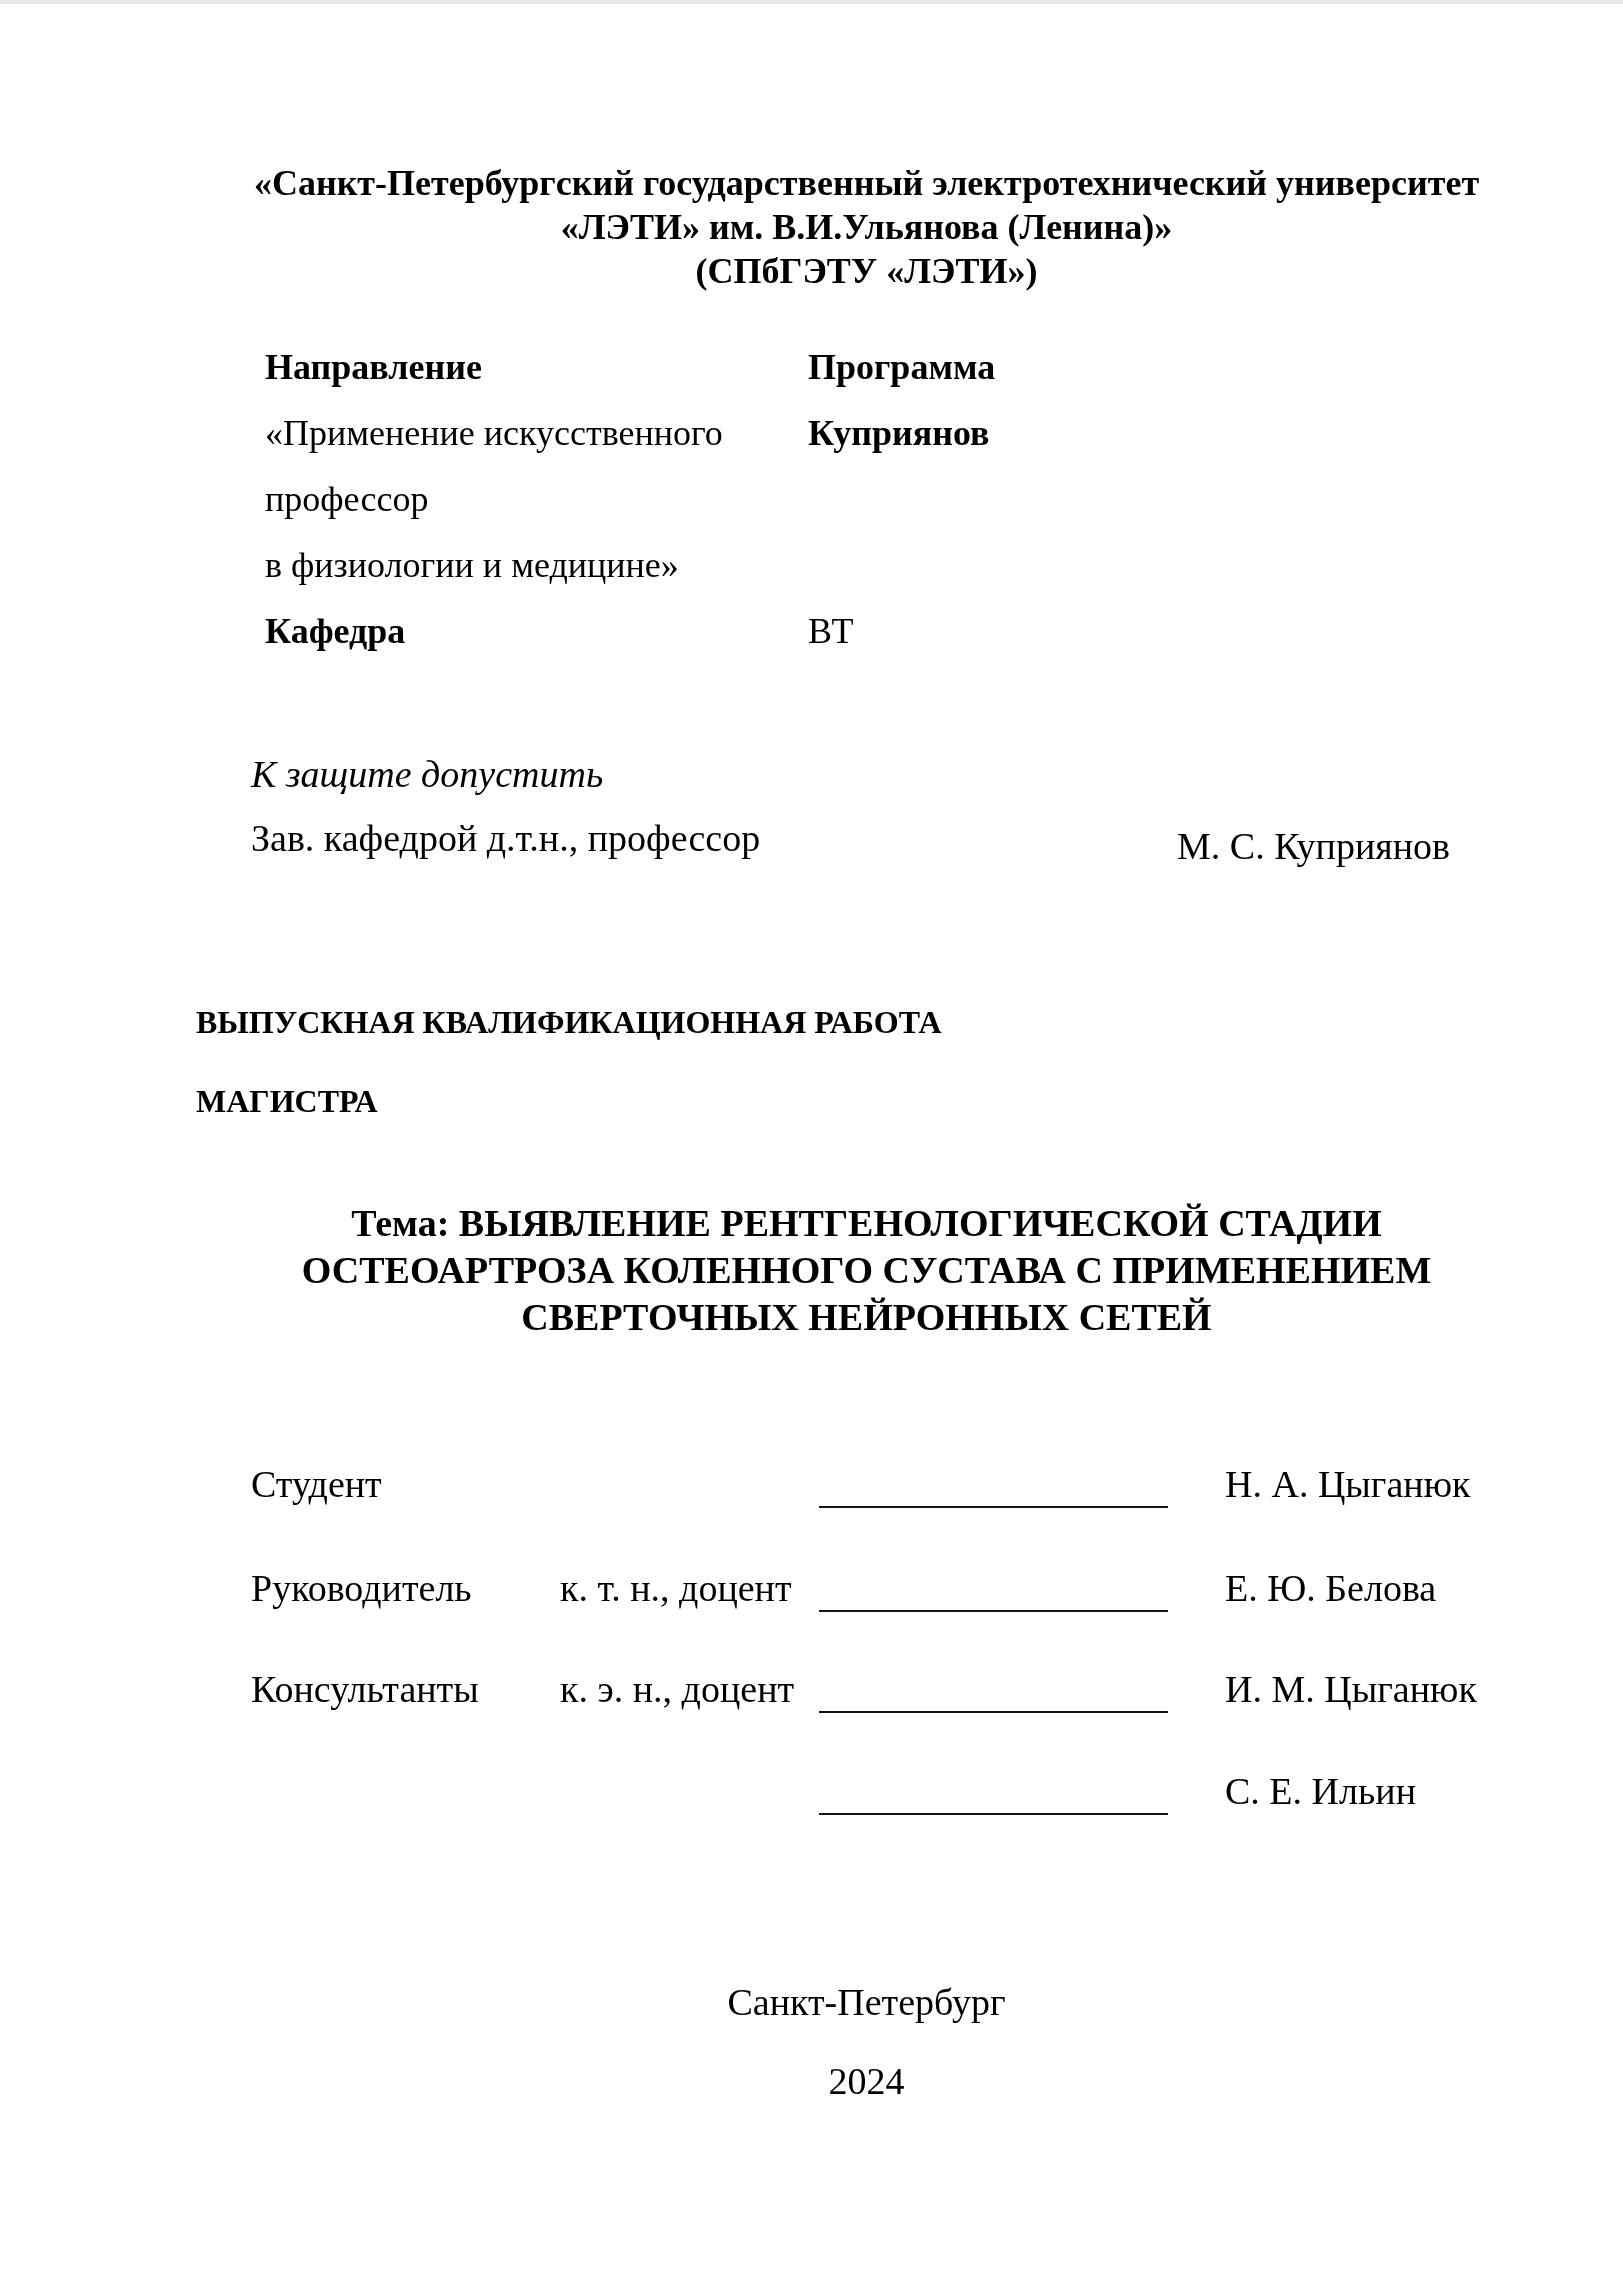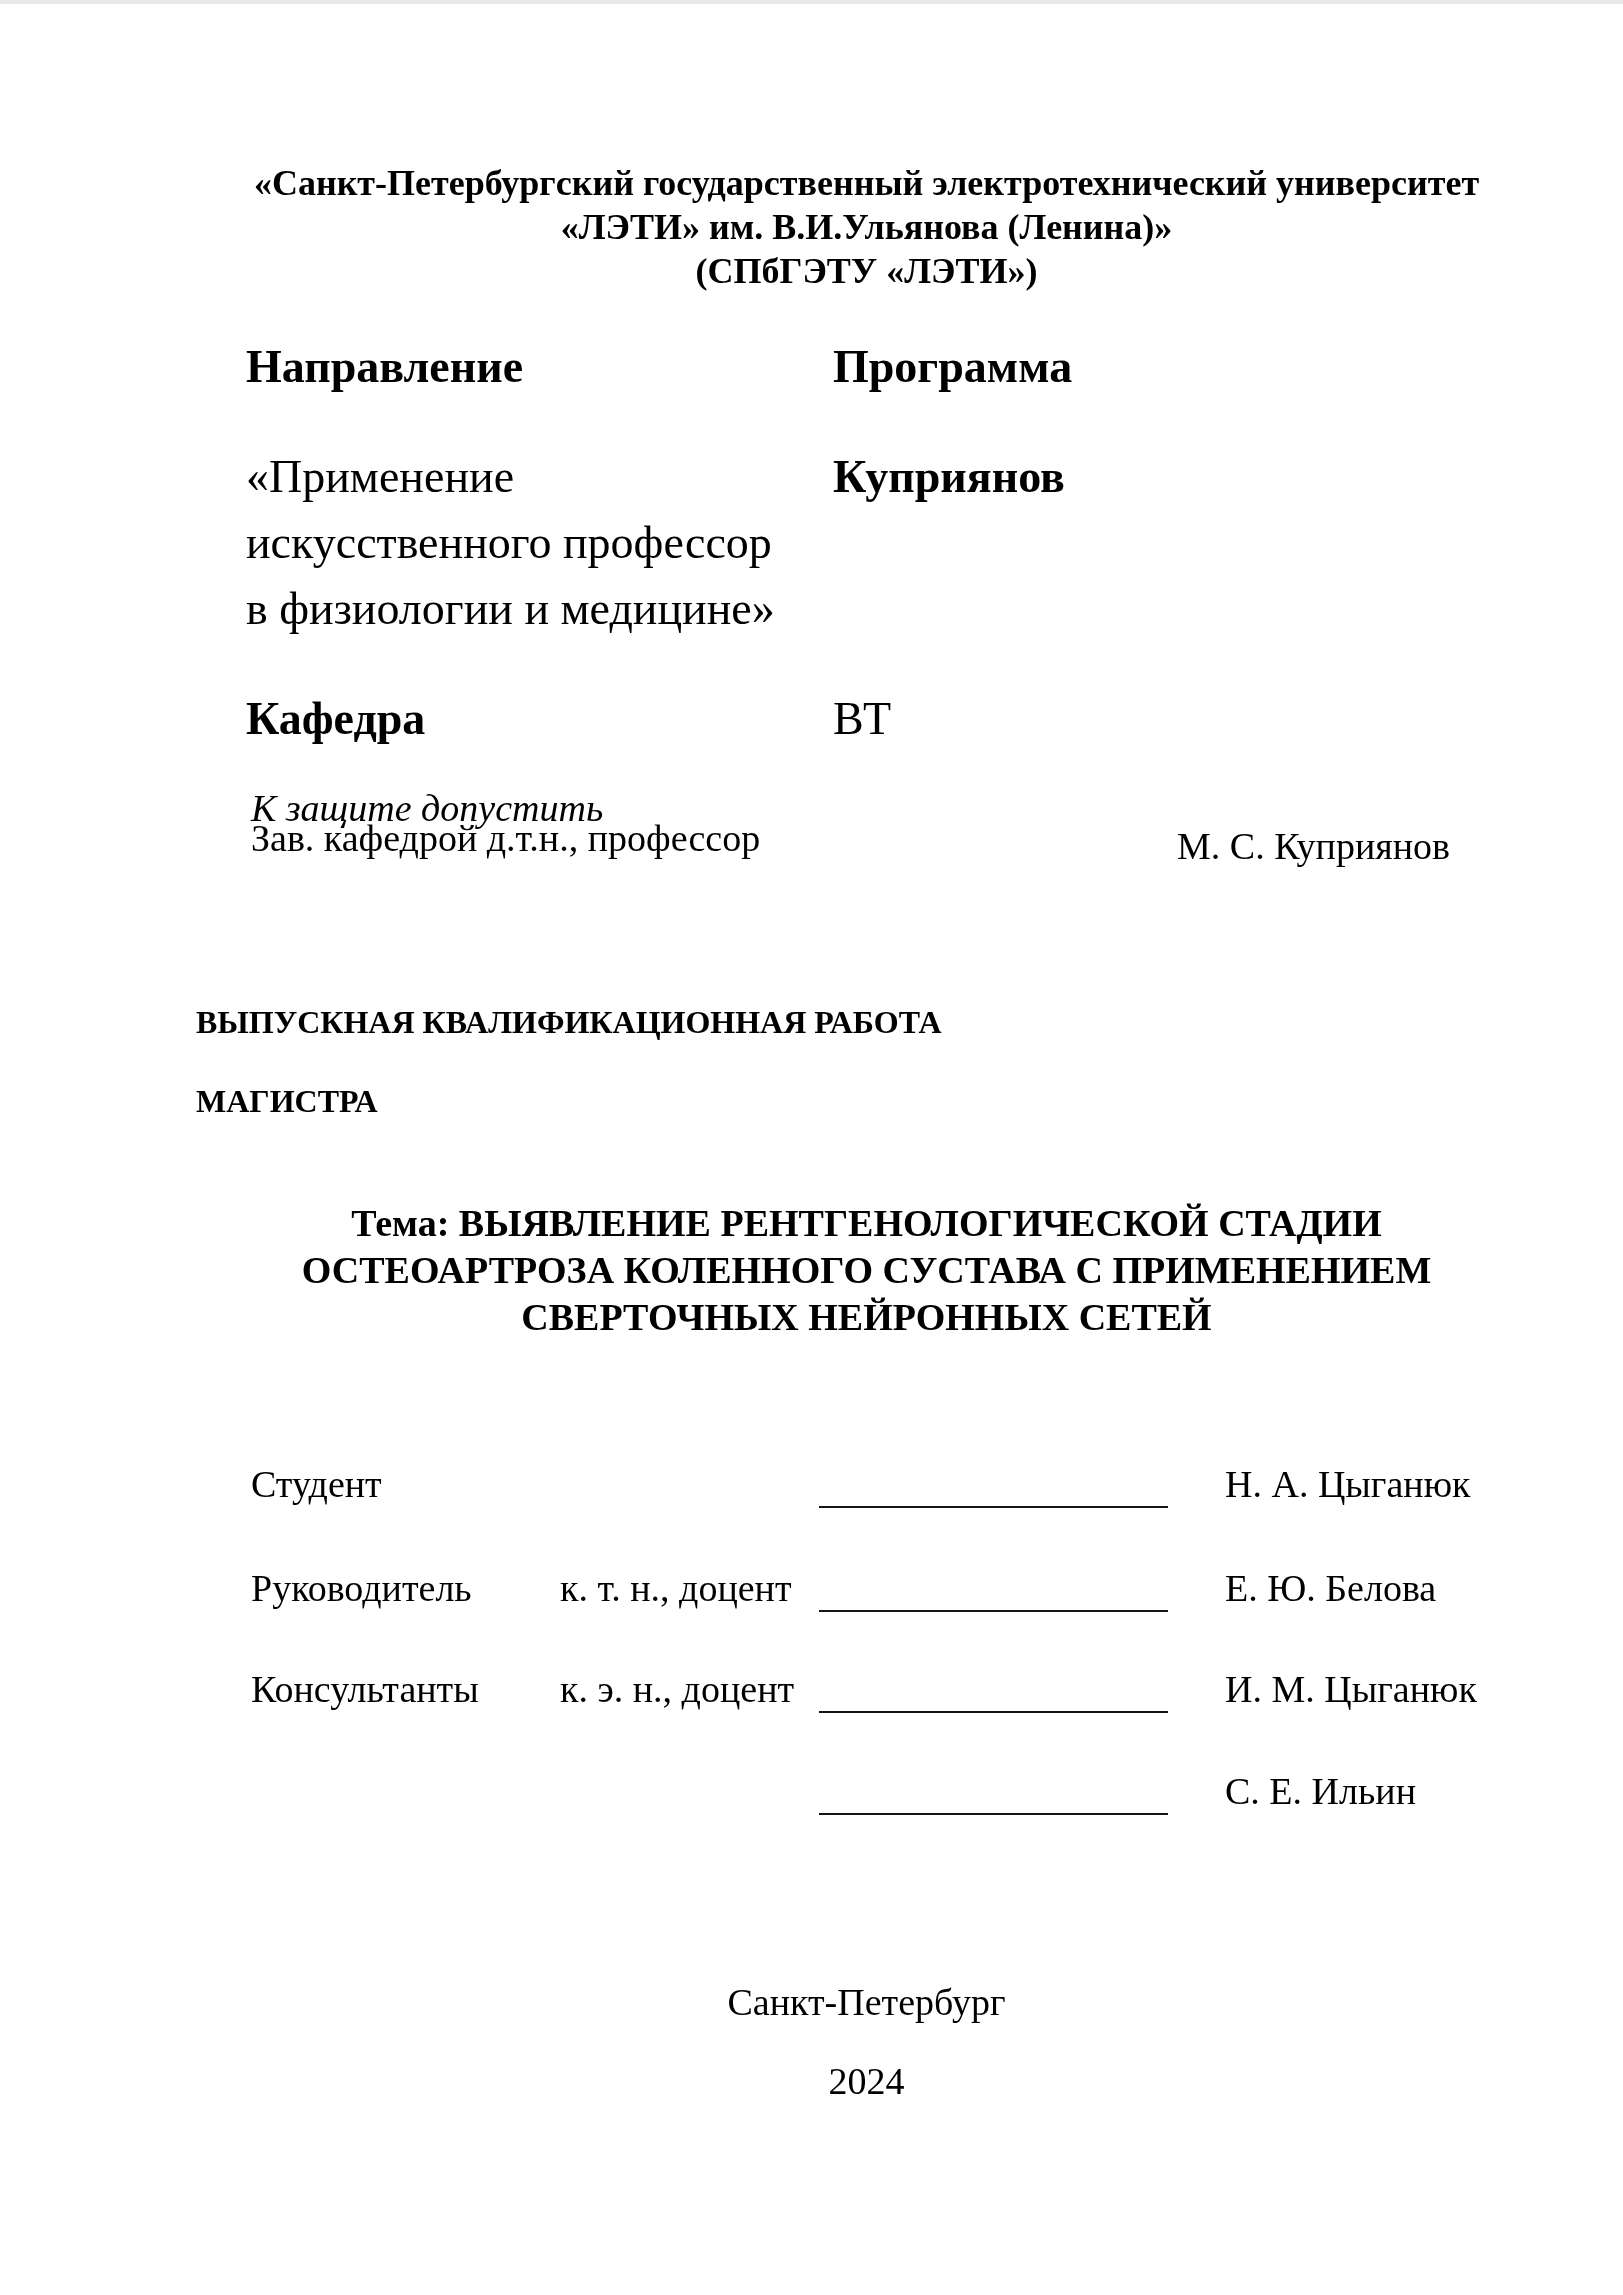--- a/index.html
+++ b/index.html
@@ -18,32 +18,31 @@
   .doc-header {
     position: absolute;
     left: 251px; top: 157px; width: 1231px;
     font-size: 36px; font-weight: 700;
     line-height: 44px;
     text-align: center;
   }
 
   .fields {
     position: absolute;
-    left: 246px; top: 330px; width: 1240px;
+    left: 265px; top: 330px; width: 1240px;
     display: grid;
     grid-template-columns: 543px 1fr;
-    font-size: 46px;
+    font-size: 36px;
     line-height: 66px;
-    gap: 44px;
   }
   .field-label { font-weight: 700; }
 
   .admission-note {
     position: absolute;
-    left: 251px; top: 780px;
+    left: 251px; top: 746px;
     font-size: 38px; line-height: 49px;
     font-style: italic;
   }
   .approver-title {
     position: absolute;
     left: 251px; top: 810px;
     font-size: 38px; line-height: 49px;
   }
   .approver-name {
     position: absolute;

